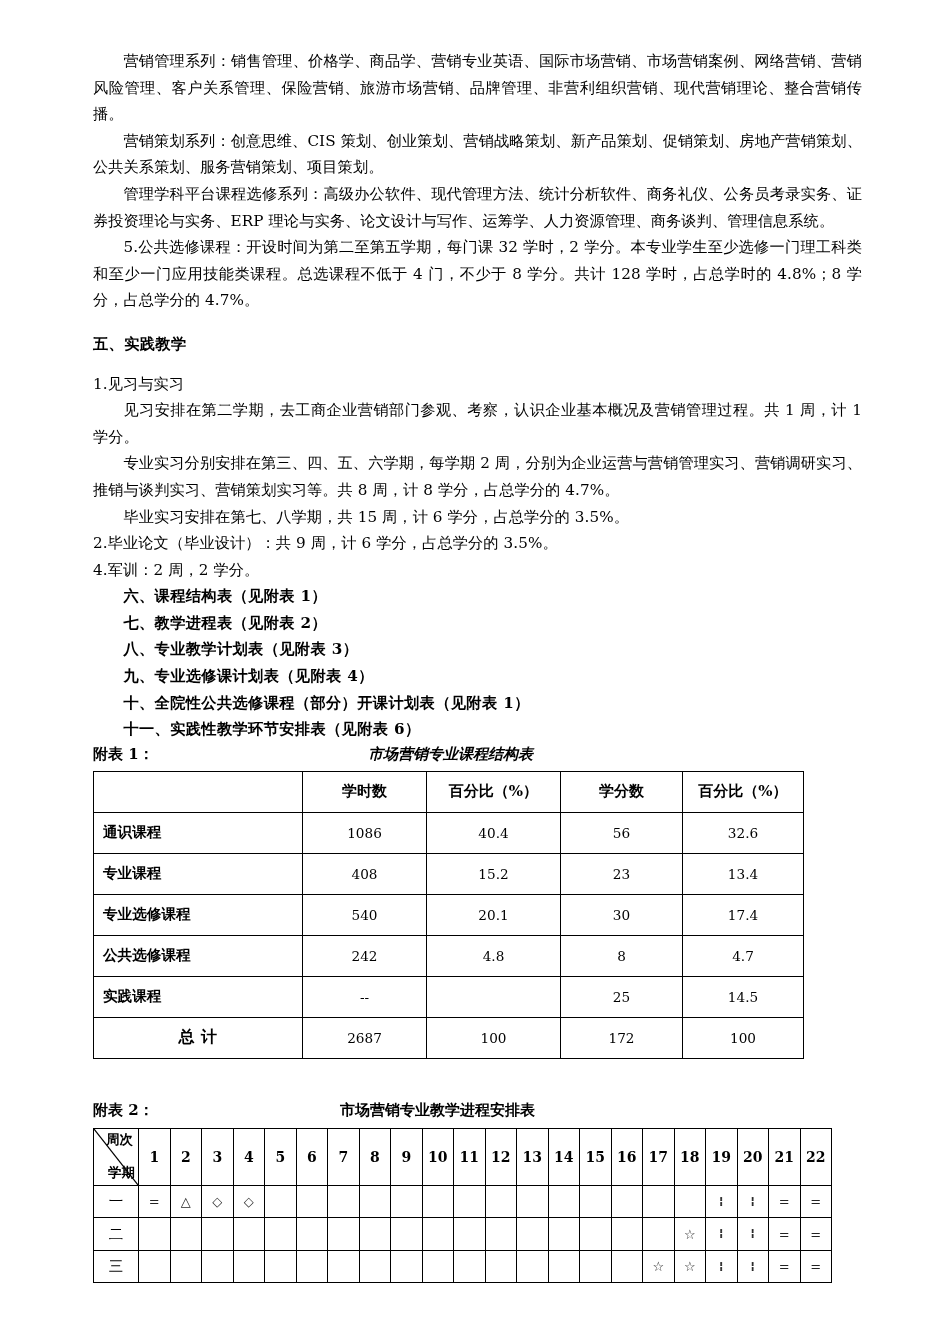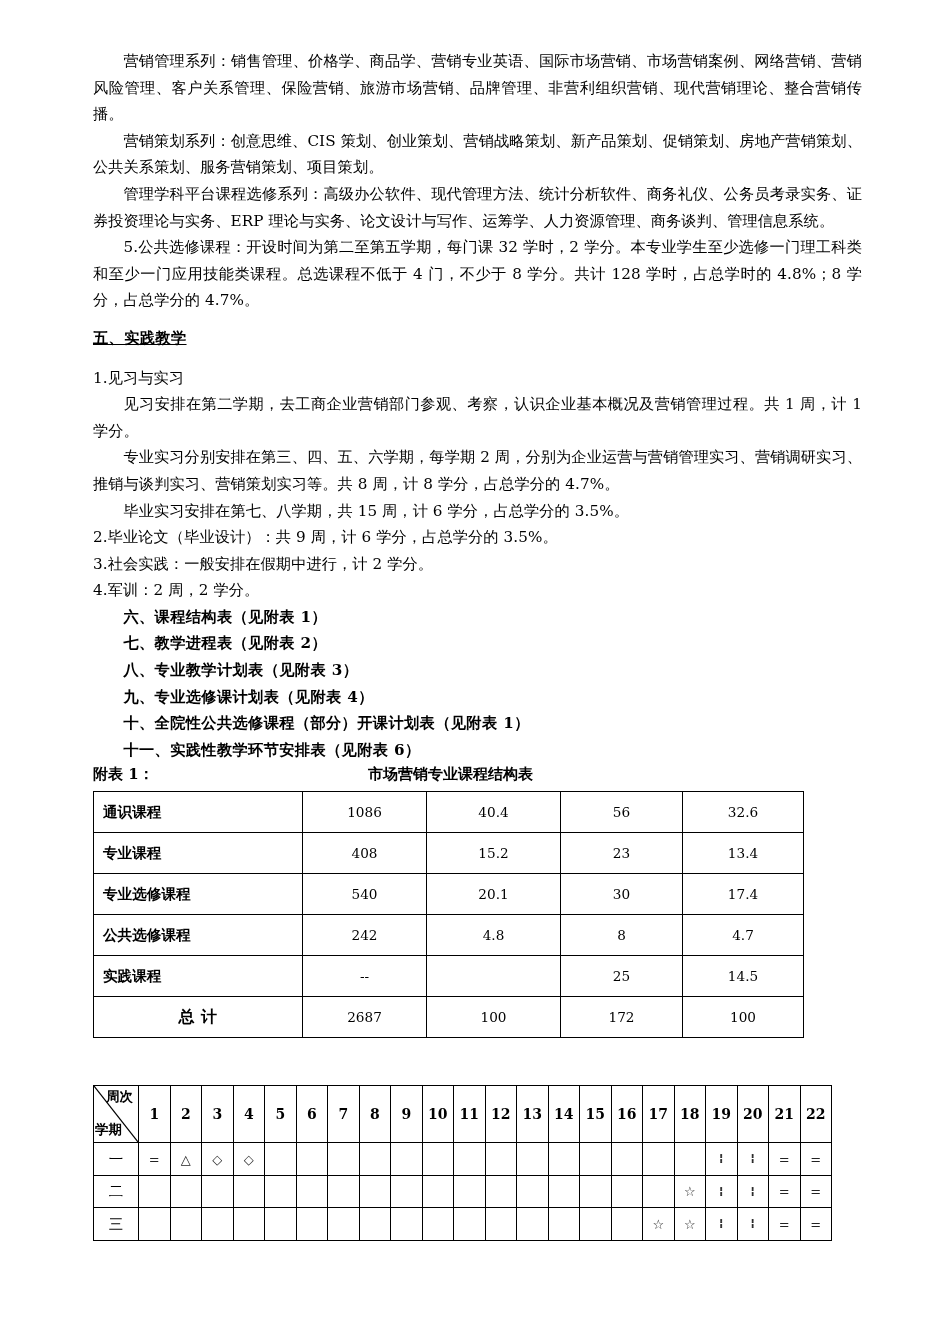--- a/index.html
+++ b/index.html
@@ -36,21 +36,21 @@
   .para.indent { text-indent: 2em; }
   .para.noindent { text-indent: 0; }
 
   .heading {
     font-size: 15.2px;
     line-height: 26.6px;
     font-weight: bold;
     margin: 0;
     letter-spacing: 0.4px;
   }
-  .heading.sec5 { text-indent: 0; margin-top: 11px; margin-bottom: 13px; text-decoration: underline; }
+  .heading.sec5 { text-indent: 0; margin-top: 17px; margin-bottom: 13px; }
   .heading.toc { text-indent: 2em; }
 
   
   .attach-row {
     display: block;
     position: relative;
     font-size: 15px;
     font-weight: bold;
     line-height: 22px;
     margin: 0;
@@ -132,21 +132,21 @@
   .corner .wk {
     position: absolute;
     top: 2px;
     right: 5px;
     font-size: 13.4px;
     font-weight: bold;
   }
   .corner .tm {
     position: absolute;
     bottom: 3px;
-    left: 1px;
+    left: 14px;
     font-size: 13.4px;
     font-weight: bold;
   }
   .corner .diag {
     position: absolute;
     top: 0; left: 0;
     width: 100%; height: 100%;
   }
   table.t2 td.wkno {
     font-size: 14px;
@@ -185,46 +185,52 @@
   <p class="para noindent">1.见习与实习</p>
 
   <p class="para indent">见习安排在第二学期，去工商企业营销部门参观、考察，认识企业基本概况及营销管理过程。共 1 周，计 1 学分。</p>
 
   <p class="para indent">专业实习分别安排在第三、四、五、六学期，每学期 2 周，分别为企业运营与营销管理实习、营销调研实习、推销与谈判实习、营销策划实习等。共 8 周，计 8 学分，占总学分的 4.7%。</p>
 
   <p class="para indent">毕业实习安排在第七、八学期，共 15 周，计 6 学分，占总学分的 3.5%。</p>
 
   <p class="para noindent">2.毕业论文（毕业设计）：共 9 周，计 6 学分，占总学分的 3.5%。</p>
 
-  <p class="para noindent">3.社会实践：一般安排在假期中进行，计 2 学分。</p>
 
   <p class="para noindent">4.军训：2 周，2 学分。</p>
 
   <p class="heading toc">六、课程结构表（见附表 1）</p>
   <p class="heading toc">七、教学进程表（见附表 2）</p>
   <p class="heading toc">八、专业教学计划表（见附表 3）</p>
   <p class="heading toc">九、专业选修课计划表（见附表 4）</p>
   <p class="heading toc">十、全院性公共选修课程（部分）开课计划表（见附表 1）</p>
   <p class="heading toc">十一、实践性教学环节安排表（见附表 6）</p>
 
   <div class="attach-row">
     <span class="label">附表 1：</span>
-    <span class="ctr" style="left:130px;right:184px;">市场营销专业课程结构表</span>
+    <span class="ctr" style="left:130px;right:184px;font-style:italic;">市场营销专业课程结构表</span>
   </div>
 
   <table class="t1">
     <colgroup>
       <col class="c0">
         <col class="c1">
         <col class="c2">
         <col class="c3">
         <col class="c4">
     </colgroup>
     <tbody>
       <tr>
+        <td class="colhead"></td>
+        <td class="colhead">学时数</td>
+        <td class="colhead">百分比（%）</td>
+        <td class="colhead">学分数</td>
+        <td class="colhead">百分比（%）</td>
+      </tr>
+      <tr>
         <td class="rowhead">通识课程</td>
         <td class="num">1086</td>
         <td class="num">40.4</td>
         <td class="num">56</td>
         <td class="num">32.6</td>
       </tr>
       <tr>
         <td class="rowhead">专业课程</td>
         <td class="num">408</td>
         <td class="num">15.2</td>
@@ -256,20 +262,24 @@
         <td class="total">总        计</td>
         <td class="num">2687</td>
         <td class="num">100</td>
         <td class="num">172</td>
         <td class="num">100</td>
       </tr>
     </tbody>
   </table>
 
   <div style="height:40px"></div>
+  <div class="attach-row">
+    <span class="label attach2-title">附表 2：</span>
+    <span class="ctr attach2-title" style="left:110px;right:190px;">市场营销专业教学进程安排表</span>
+  </div>
 
   <div class="t2wrap">
   <table class="t2">
     <colgroup>
       <col class="cterm">
       <col class="cw">
           <col class="cw">
           <col class="cw">
           <col class="cw">
           <col class="cw">

